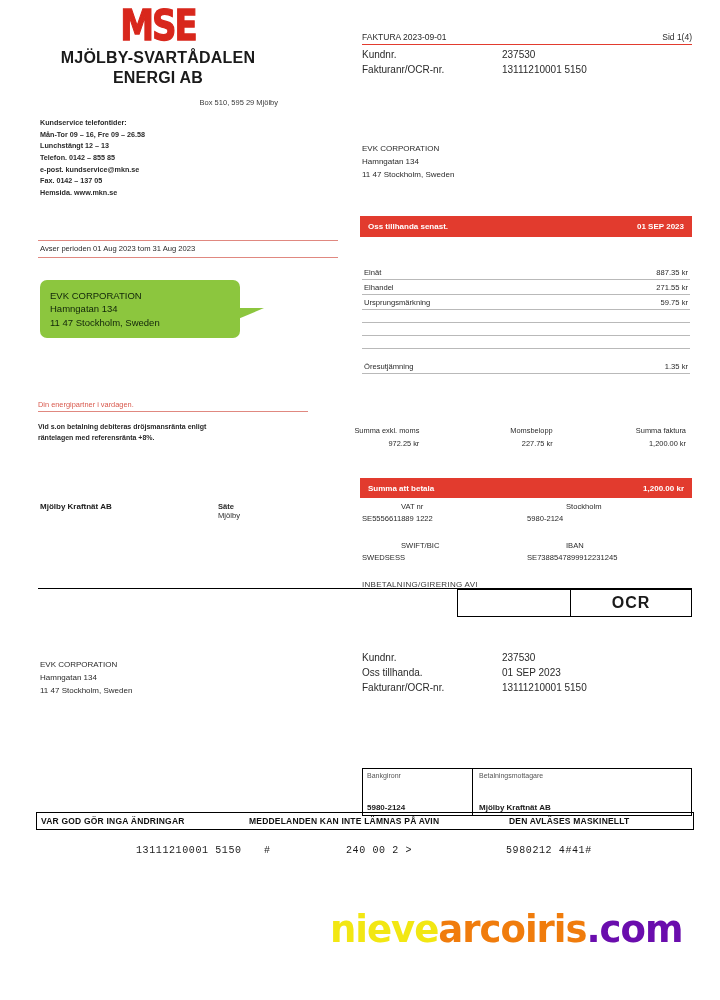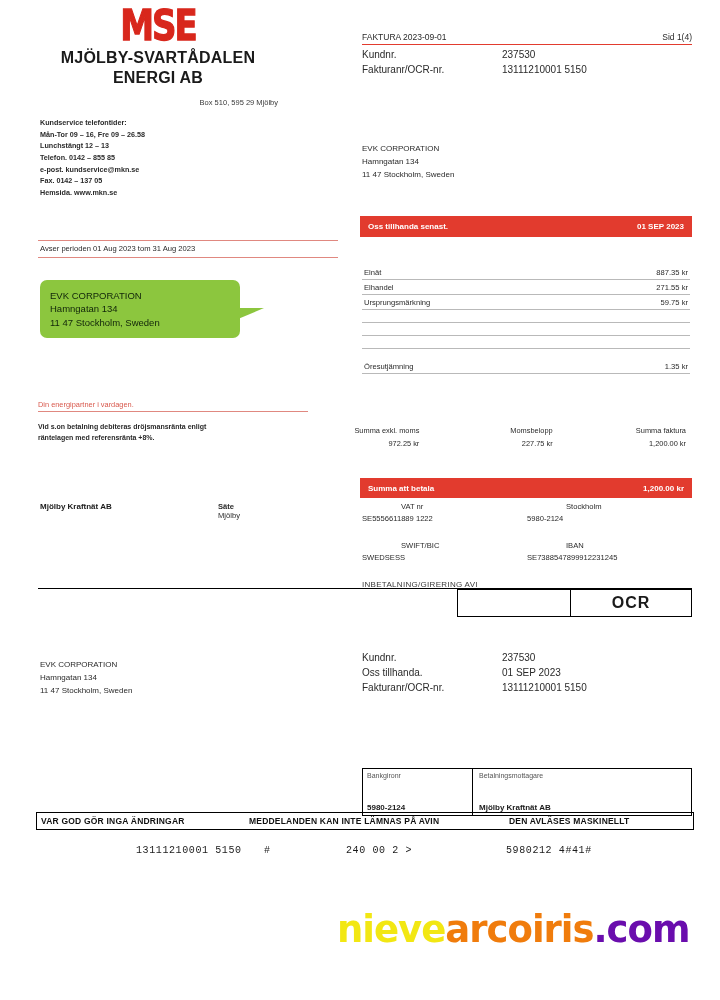--- a/index.html
+++ b/index.html
@@ -132,21 +132,21 @@
     position: absolute; left: 36px; top: 845px; width: 658px;
     font-family: "Liberation Mono", monospace; font-size: 10px; letter-spacing: .6px; color: #1a1a1a;
   }
   .ocr-line span { position: absolute; }
   .o1 { left: 100px; } .o2 { left: 228px; } .o3 { left: 310px; } .o4 { left: 470px; }
 
   
   .wm {
     position: absolute; left: 330px; top: 908px;
     font-size: 37px; font-weight: bold; font-family: "DejaVu Sans", sans-serif;
-    letter-spacing: -1px; white-space: nowrap; margin-left: 7px;
+    letter-spacing: -1px; white-space: nowrap;
   }
   .wm .y { color: #f2e713; }
   .wm .o { color: #f07c0c; }
   .wm .p { color: #6a0dad; }
 </style>
 </head>
 <body>
 
 <div class="page">
 

